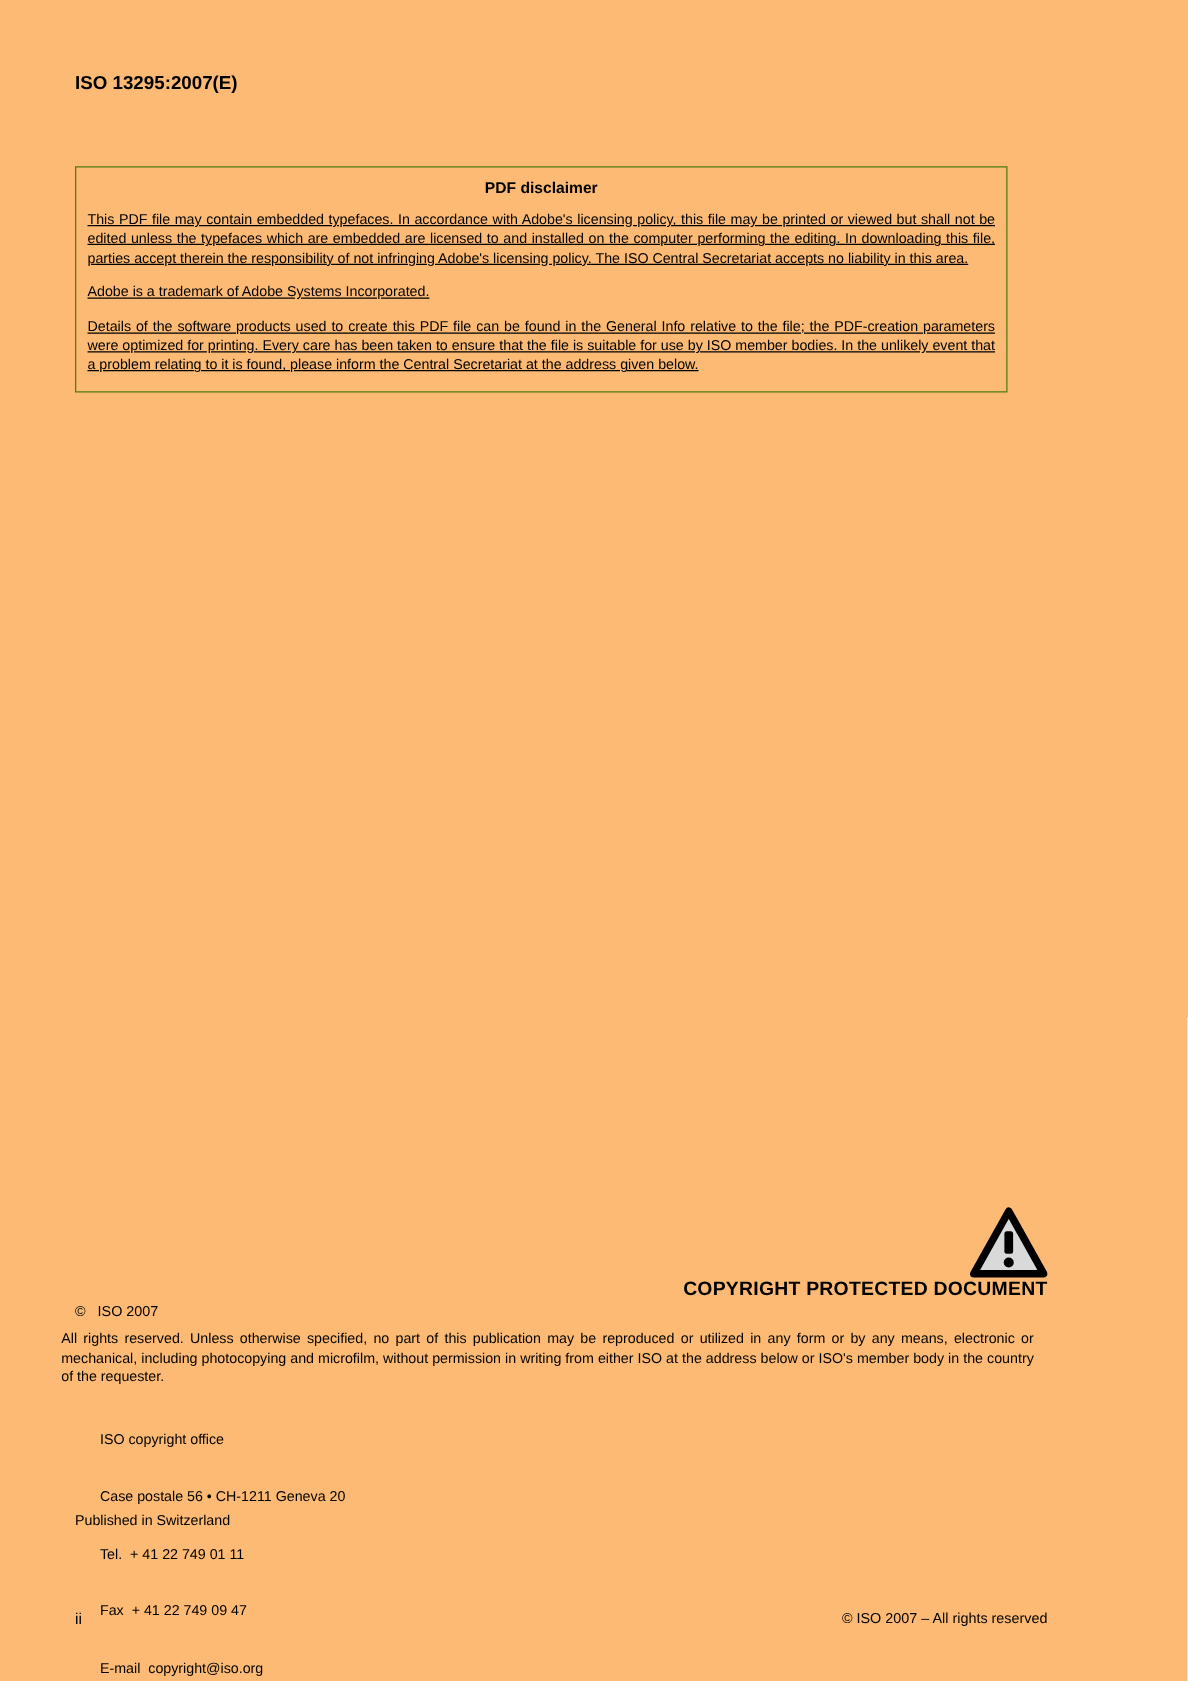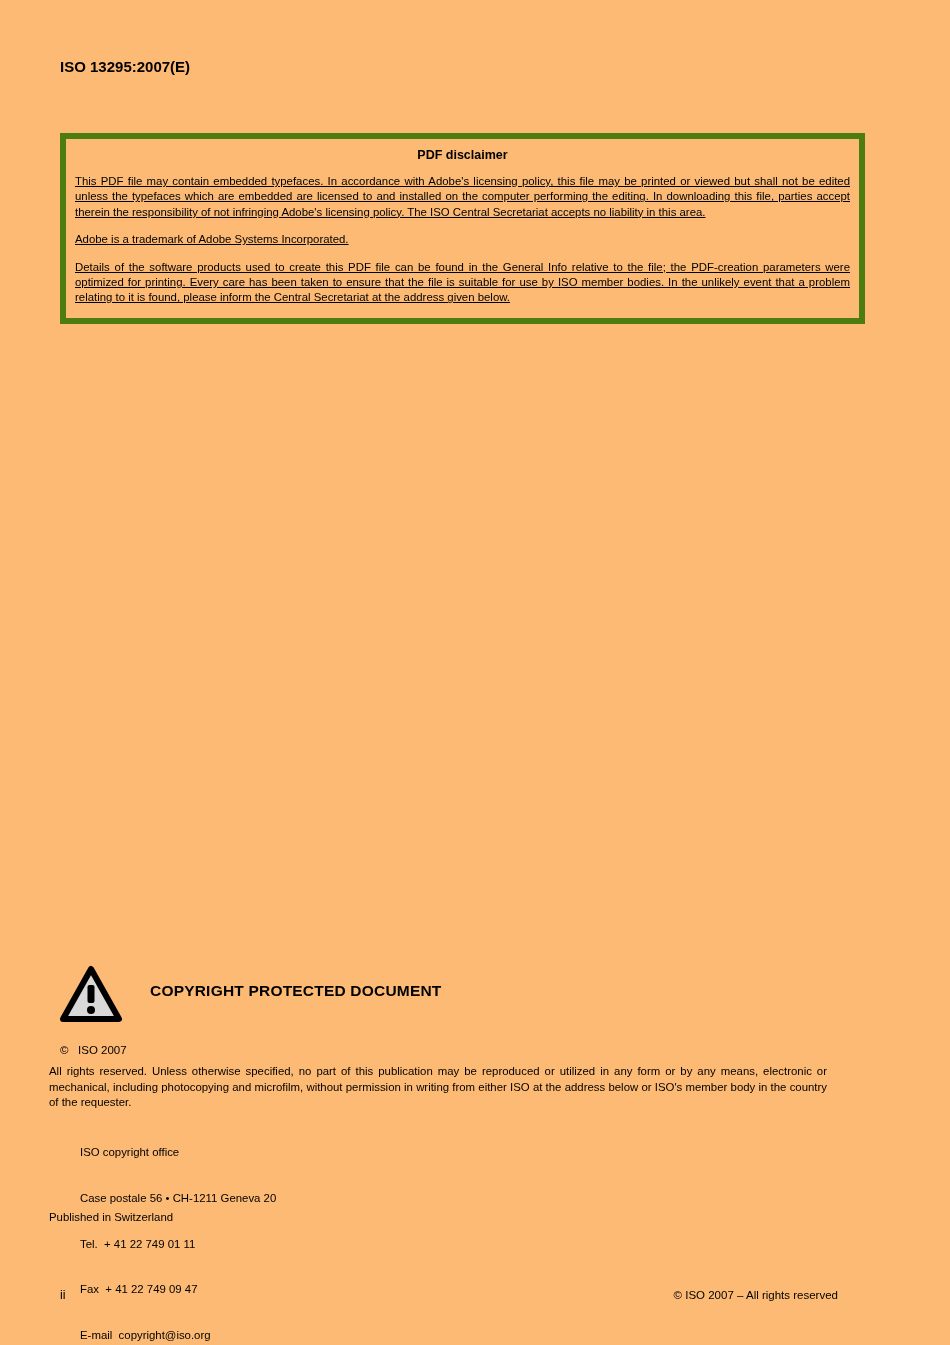--- a/index.html
+++ b/index.html
@@ -19,22 +19,22 @@
     top: 58px;
     left: 60px;
     font-size: 15px;
     font-weight: bold;
   }
 
   .disclaimer-box {
     position: absolute;
     top: 133px;
     left: 60px;
-    width: 805px;
-    border: 6px solid #4d7c0f;
+    width: 746px;
+    border: 1px solid #4d7c0f;
     padding: 7px 9px 10px 9px;
   }
   .disclaimer-title {
     text-align: center;
     font-weight: bold;
     font-size: 12.5px;
     margin: 2px 0 8px 0;
   }
   .disclaimer-para {
     font-size: 11.4px;
@@ -44,21 +44,22 @@
     text-decoration: underline;
   }
   .disclaimer-para:last-child { margin-bottom: 2px; }
 
   .copyright-banner {
     position: absolute;
     top: 965px;
     left: 60px;
     width: 778px;
     display: flex;
-    align-items: center;
+    align-items: flex-end;
+    flex-direction: column;
   }
   .warning-icon-wrap {
     width: 62px;
     height: 58px;
     flex: 0 0 auto;
   }
   .copyright-heading {
     font-size: 15.5px;
     font-weight: bold;
     margin: 0 0 6px 28px;
@@ -85,21 +86,21 @@
     position: absolute;
     top: 1115px;
     left: 80px;
     font-size: 11.4px;
     line-height: 15.2px;
     white-space: pre;
   }
   .published-line {
     position: absolute;
     top: 1211px;
-    left: 49px;
+    left: 60px;
     font-size: 11.4px;
   }
 
   .footer-page-num {
     position: absolute;
     top: 1288px;
     left: 60px;
     font-size: 12.5px;
   }
   .footer-copyright {

